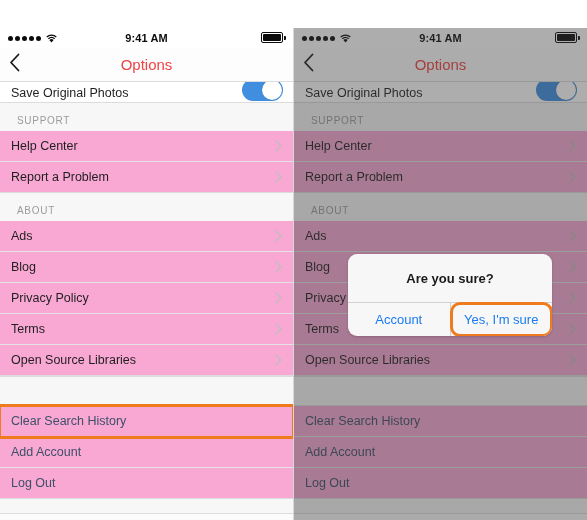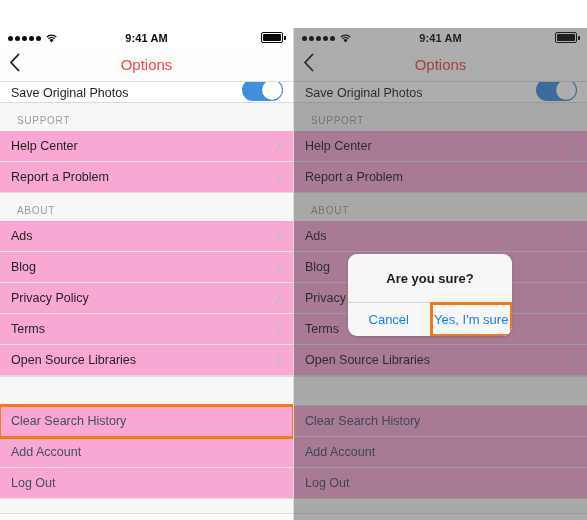--- a/index.html
+++ b/index.html
@@ -246,21 +246,21 @@
     left: 0; top: 0;
     width: 293px;
     height: 520px;
     background: rgba(60,60,60,0.42);
     z-index: 10;
   }
   .dialog {
     position: absolute;
     left: 54px;
     top: 226px;
-    width: 164px;
+    width: 204px;
     background: #f7f7f7;
     border-radius: 9px;
     z-index: 20;
     overflow: hidden;
     box-shadow: 0 1px 3px rgba(0,0,0,0.18);
   }
   .dialog-title {
     text-align: center;
     font-size: 13px;
     font-weight: bold;
@@ -278,20 +278,21 @@
     align-items: center;
     justify-content: center;
     font-size: 13px;
     color: #1a7cf0;
     box-sizing: border-box;
   }
   .dlg-btn.left { border-right: 1px solid #d2d2d2; }
   .dlg-btn.hl-btn {
     outline: 3px solid #ee7c1e;
     outline-offset: -2px;
+    border-radius: 9px;
   }
 </style>
 </head>
 <body>
 
 <div class="stage">
 
   <div class="panel">
 
     <div class="statusbar">
@@ -624,19 +625,19 @@
             </svg>
         </span>
       </div>
     </div>
 
     <div class="dim"></div>
 
     <div class="dialog">
       <div class="dialog-title">Are you sure?</div>
       <div class="dialog-actions">
-        <div class="dlg-btn left">Cancel</div>
+        <div class="dlg-btn left">Account</div>
         <div class="dlg-btn hl-btn">Yes, I'm sure</div>
       </div>
     </div>
 
   </div>
 </div>
 
 </body></html>

